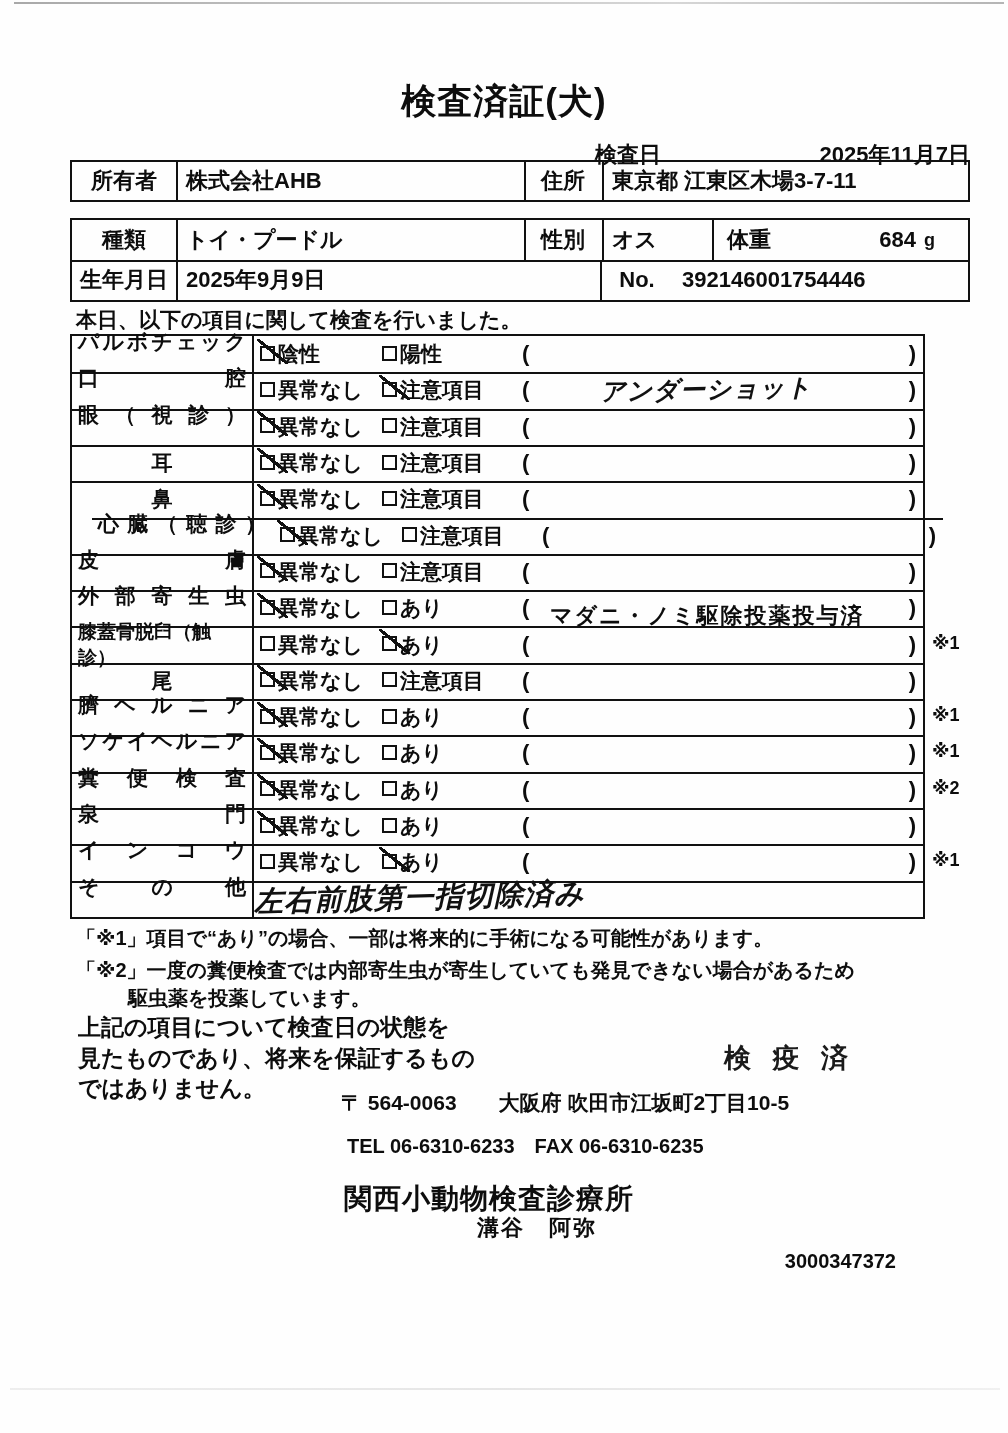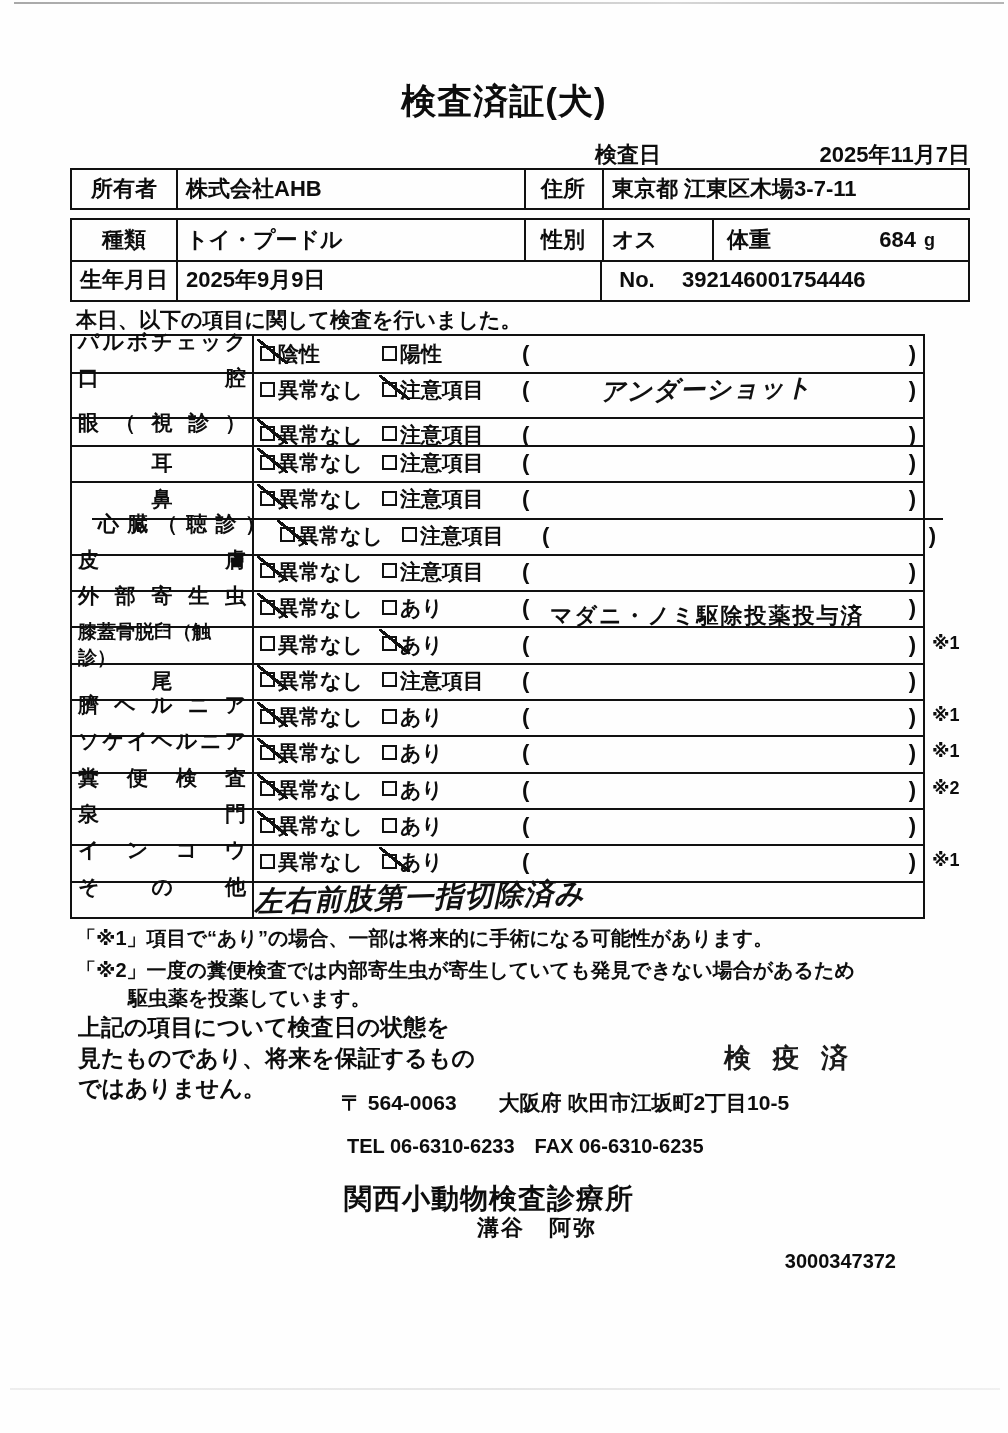--- a/index.html
+++ b/index.html
@@ -31,21 +31,21 @@
   
   .tbl{position:absolute;border:2px solid #111;box-sizing:border-box;}
   .cell{position:absolute;box-sizing:border-box;display:flex;align-items:center;
     font-size:22px;font-weight:bold;}
   .cell.ctr{justify-content:center;}
   .cell.rgt{justify-content:flex-end;}
   .vline{position:absolute;width:2px;background:#111;}
   .hline{position:absolute;height:2px;background:#111;}
 
   
-  #owner-table{left:70px;top:168px;width:900px;height:42px;}
+  #owner-table{left:70px;top:160px;width:900px;height:42px;}
   
   #info-table{left:70px;top:218px;width:900px;height:84px;}
 
   
   .statement{position:absolute;left:76px;top:306px;font-size:21px;font-weight:bold;}
 
   
   #checklist{left:70px;top:334px;width:855px;height:585px;}
   .ck-row{position:absolute;left:0;width:851px;box-sizing:border-box;}
   .ck-row .sep{position:absolute;left:0;top:0;width:851px;height:2px;background:#111;}
@@ -190,21 +190,21 @@
             <span>異常なし</span>
           </div>
           <div class="opt opt2">
             <span class="box checked"></span>
             <span>注意項目</span>
           </div>
           <div class="paren-open" style="left: 450px;">(</div>
           <div class="paren-close">)</div>
           <div class="hand hw-oral">アンダーショット</div>
         </div>
-        <div class="ck-row" style="top: 72.6px; height: 36.3px; margin-top: 8px;">
+        <div class="ck-row" style="top: 72.6px; height: 36.3px;">
           <div class="sep"></div>
           <div class="ck-label just">
             <span>眼（視診）</span>
           </div>
           <div class="opt opt1">
             <span class="box checked"></span>
             <span>異常なし</span>
           </div>
           <div class="opt opt2">
             <span class="box"></span>

